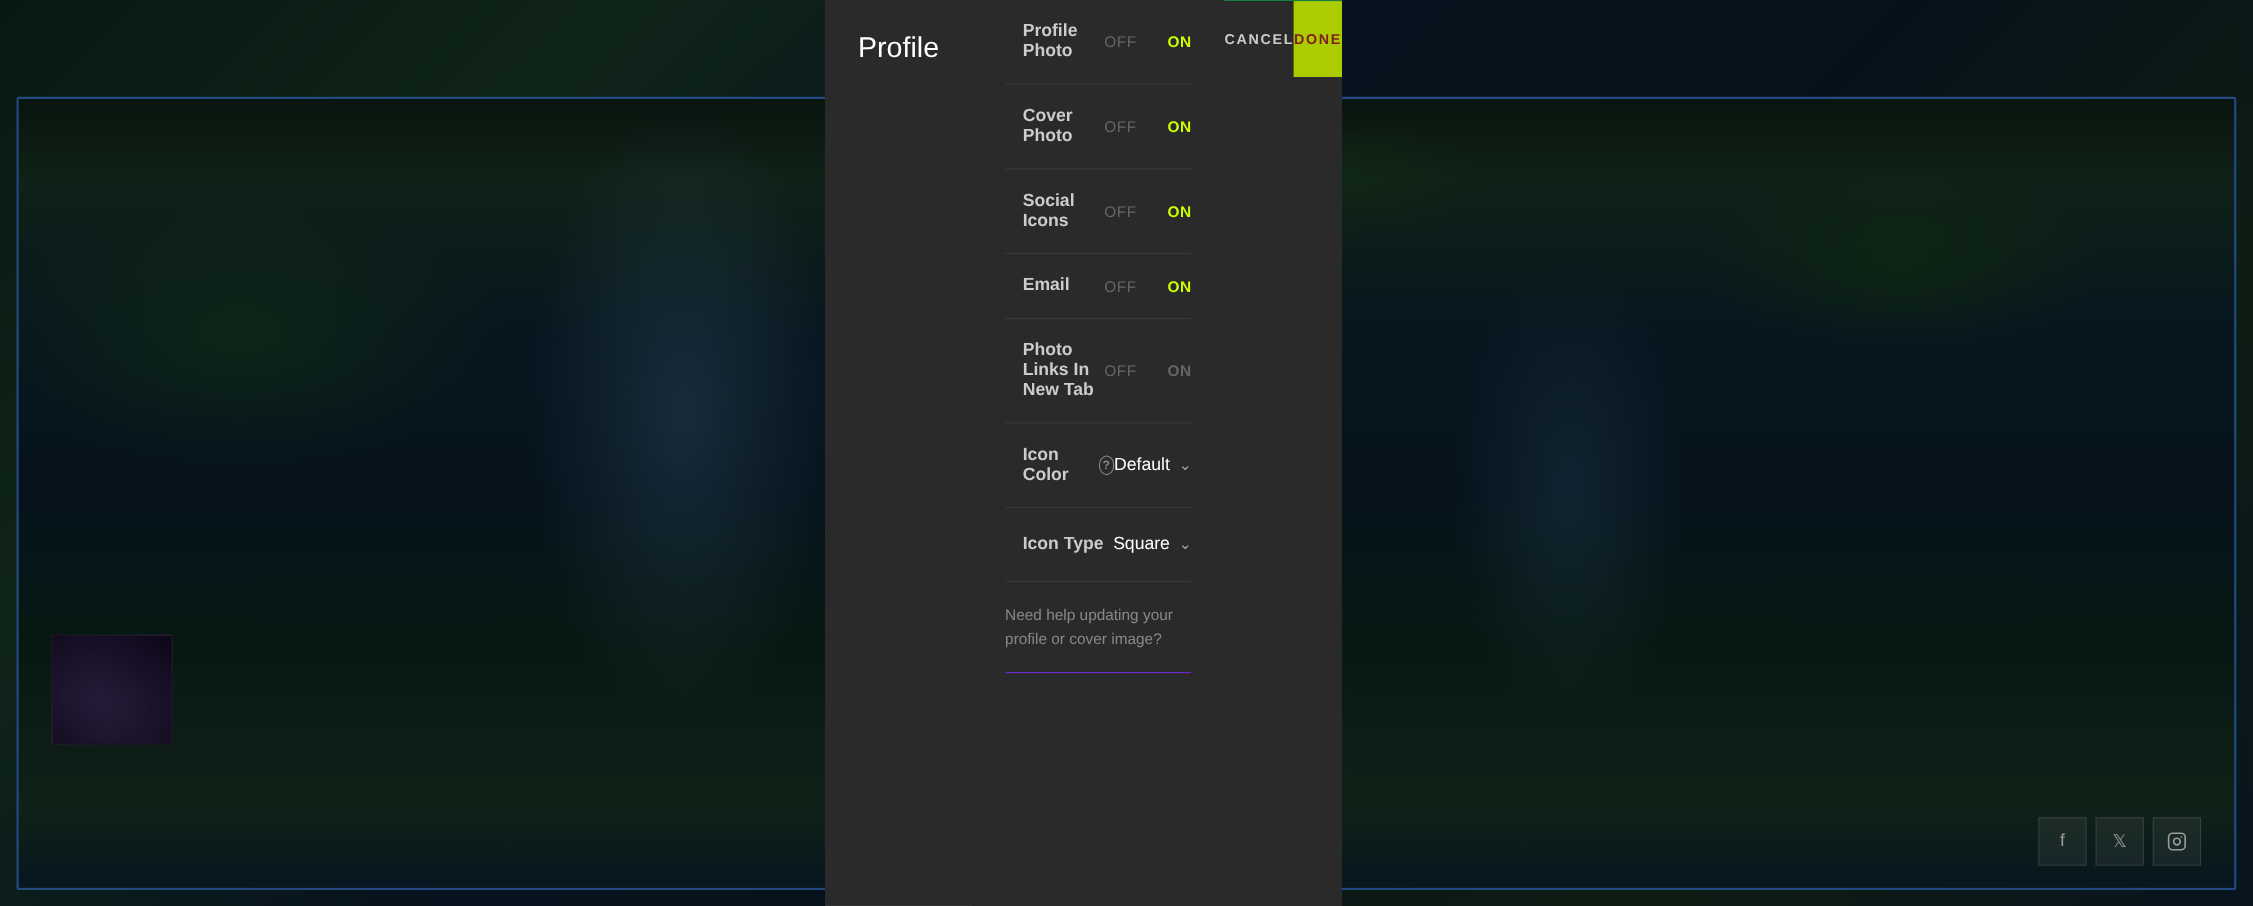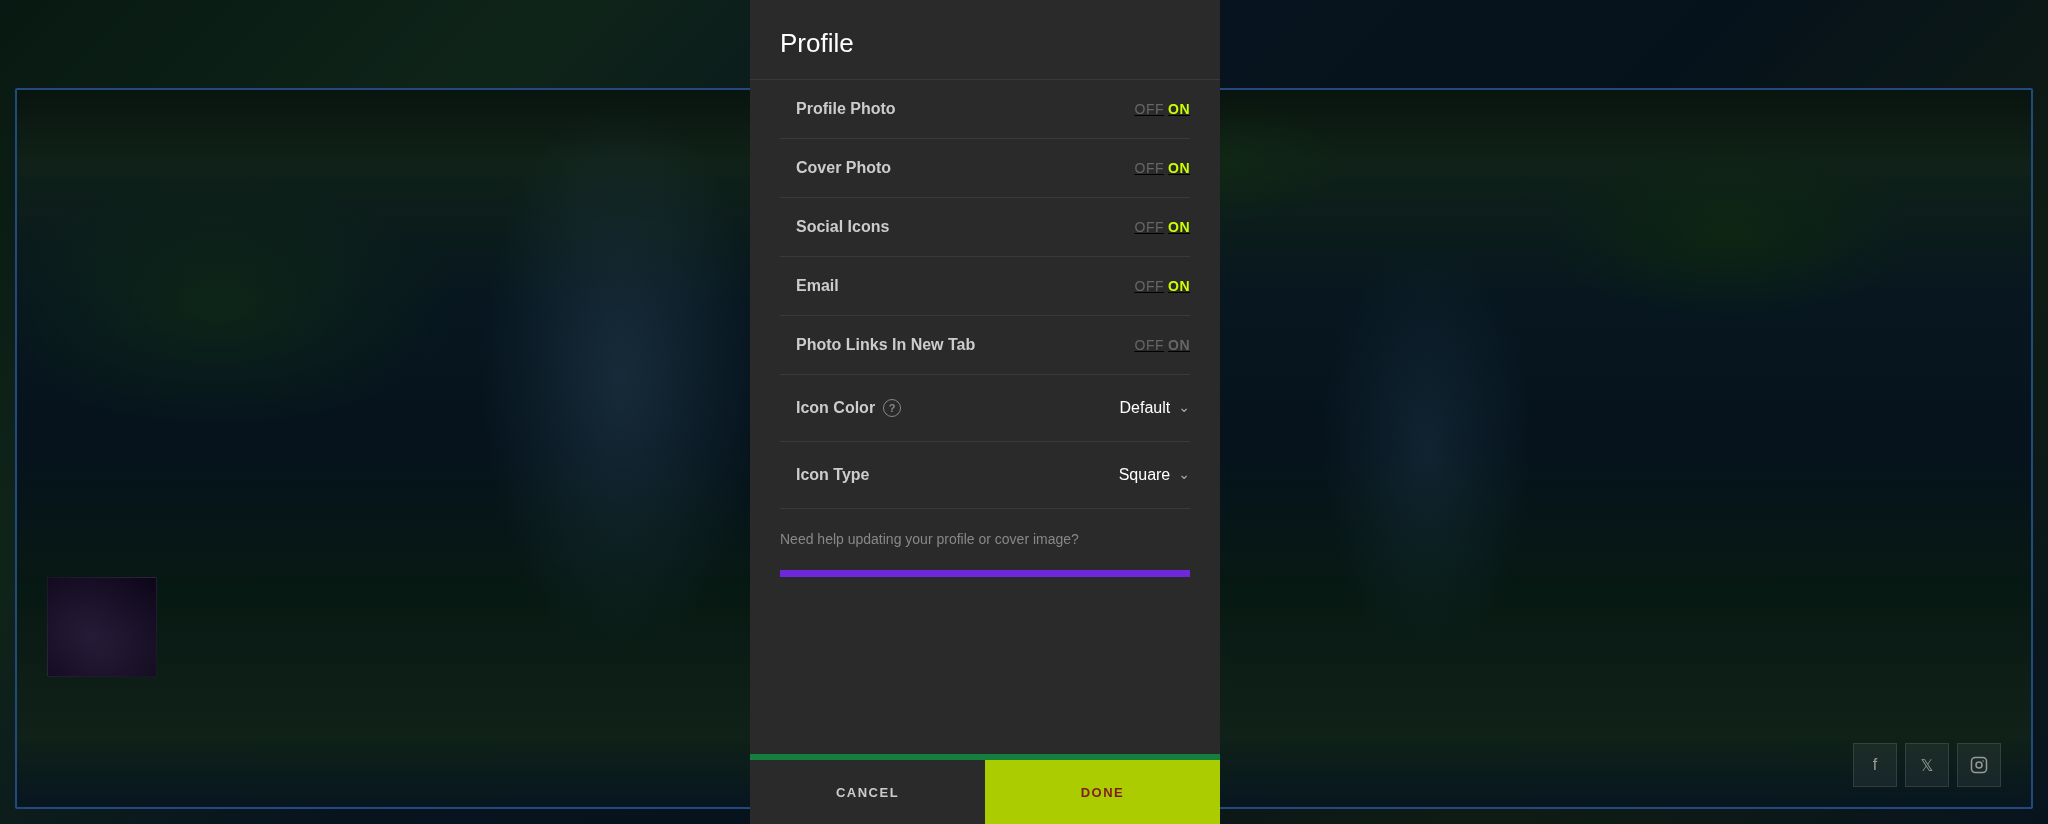--- a/index.html
+++ b/index.html
@@ -137,21 +137,21 @@
 
     
     .modal {
       position: absolute;
       top: 0;
       left: 750px;
       width: 470px;
       height: 824px;
       background: #2a2a2a;
       display: flex;
-      flex-direction: column;
+      flex-direction: row;
       z-index: 10;
     }
 
     .modal-header {
       padding: 28px 30px 20px;
       border-bottom: 1px solid #3a3a3a;
     }
 
     .modal-title {
       color: white;
@@ -192,22 +192,21 @@
       align-items: center;
       justify-content: center;
       color: #888;
       font-size: 11px;
       cursor: pointer;
     }
 
     .toggle-group {
       display: flex;
       align-items: center;
-      gap: 4px;
-      text-decoration: underline;
+      gap: 28px;
     }
 
     .toggle-off {
       color: #666;
       font-size: 14px;
       font-weight: 500;
       letter-spacing: 0.5px;
     }
 
     .toggle-on {
@@ -240,27 +239,27 @@
     .dropdown-arrow {
       color: #aaa;
       font-size: 14px;
     }
 
     .help-text {
       padding: 20px 0;
       color: #888;
       font-size: 14px;
       line-height: 1.5;
-      border-bottom: 7px solid #6d28d9;
+      border-bottom: 1px solid #6d28d9;
     }
 
     .modal-footer {
       display: flex;
       height: 70px;
-      border-top: 6px solid #15803d;
+      border-top: 1px solid #15803d;
     }
 
     .btn-cancel {
       flex: 1;
       background: #2a2a2a;
       border: none;
       color: #cccccc;
       font-size: 13px;
       font-weight: 600;
       letter-spacing: 1.5px;

